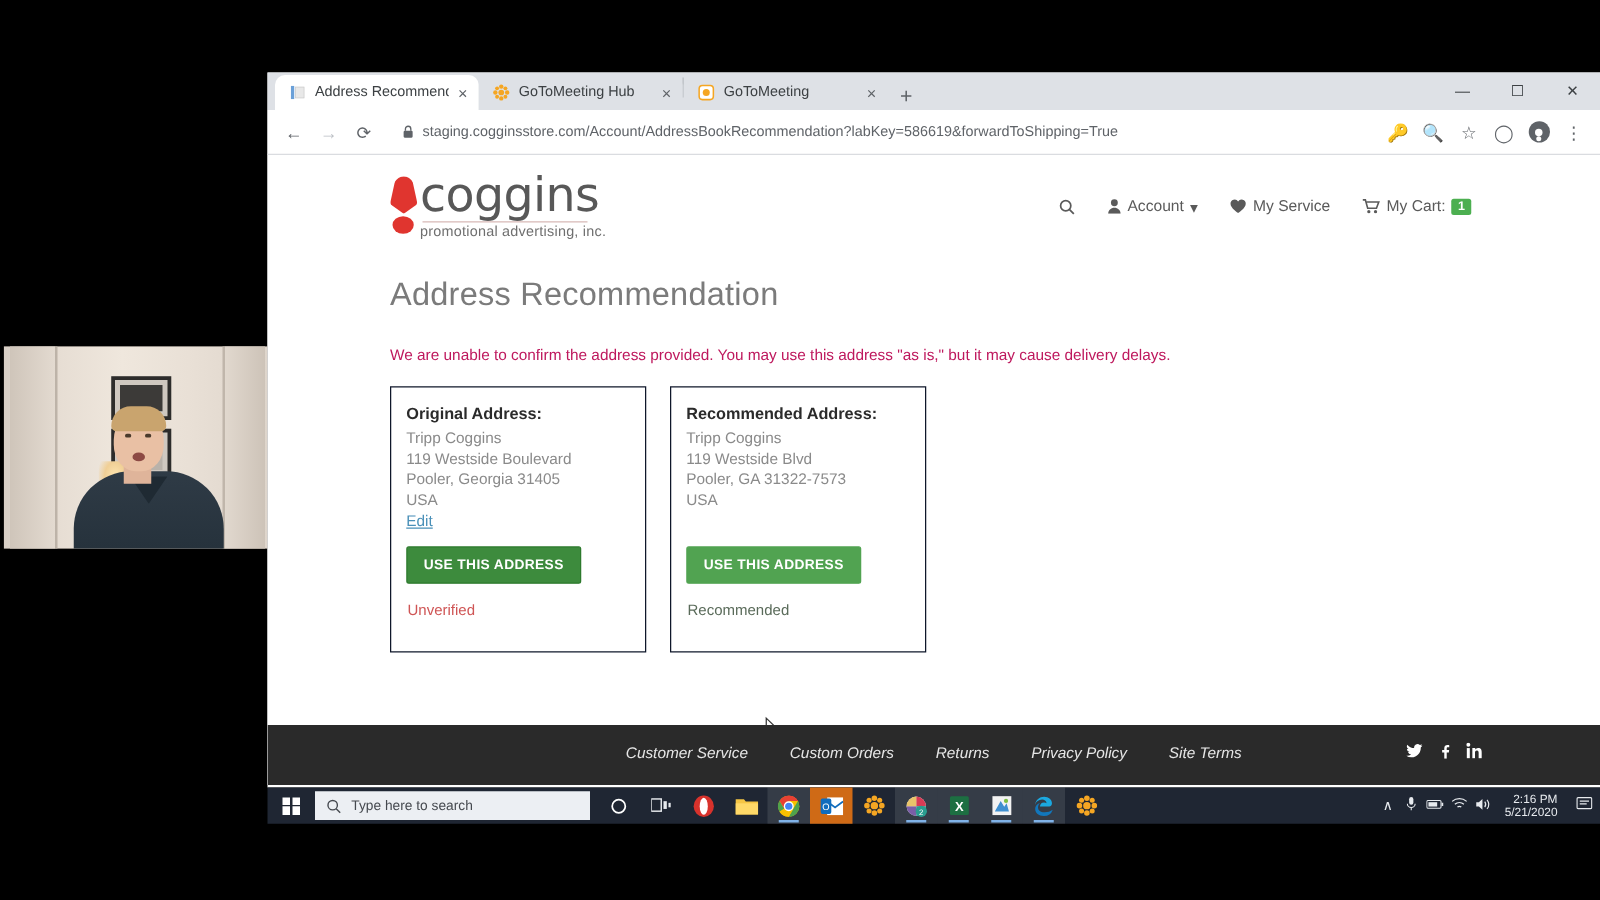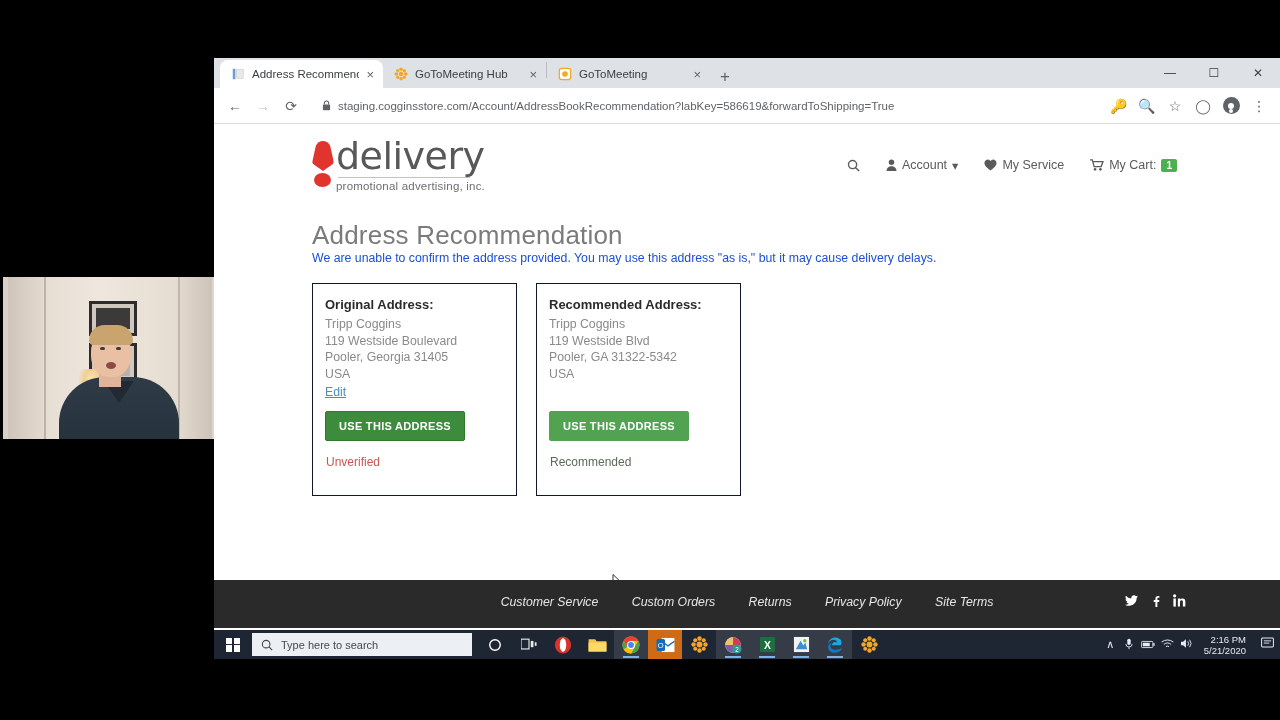--- a/index.html
+++ b/index.html
@@ -96,21 +96,21 @@
   .logo-words { line-height: 1; }
   .logo-main { font-size: 38px; color: #585858; letter-spacing: -0.5px; font-family: "DejaVu Sans", sans-serif; }
   .logo-rules { height:1px; background:#d7b9b7; margin: 2px 0 3px 2px; width: 132px;}
   .logo-tag { font-size: 11.5px; color: #6f6f6f; letter-spacing: .2px; }
   .header-nav { display: flex; align-items: center; gap: 0; font-size: 12.5px; color: #5a5a5a; }
   .hn { display: flex; align-items: center; gap: 5px; padding: 0 13px; white-space: nowrap;}
   .cart-badge { background: #4caf50; color: #fff; font-size: 10px; padding: 1px 5px; border-radius: 2px; font-weight: bold;}
 
   .content { padding: 14px 98px 0 98px; }
   .h1 { font-size: 26px; font-weight: normal; color: #7b7b7b; letter-spacing: .2px; }
-  .lede { font-size: 12.3px; color: #1d4ed8; }
+  .lede { font-size: 12.3px; color: #be185d; margin-top: 26px; }
 
   .cards { display: flex; gap: 19px; margin-top: 18px; }
   .card { width: 205px; height: 213px; border: 1px solid #0f172a; padding: 13px 12px 0 12px; position: relative; background:#fff;}
   .card-title { font-size: 13px; font-weight: bold; color: #2b2b2b; margin-bottom: 4px; }
   .card-line { font-size: 12.3px; color: #8a8a8a; line-height: 16.6px; }
   .card-edit { font-size: 12.3px; color: #4a90b8; line-height: 16.6px; display:inline-block; }
   .btn-use {
     position: absolute; left: 12px; bottom: 54px;
     background: #51a351; border: 1px solid #51a351; color: #fff;
     font-size: 11px; font-weight: bold; letter-spacing: .3px;
@@ -255,21 +255,21 @@
 
     <div class="page">
 
       <div class="site-header">
         <div class="logo">
           <div class="logo-bang">
             <span class="drop"></span>
               <span class="dot"></span>
           </div>
           <div class="logo-words">
-            <div class="logo-main">delivery</div>
+            <div class="logo-main">coggins</div>
             <div class="logo-rules"></div>
             <div class="logo-tag">promotional advertising, inc.</div>
           </div>
         </div>
 
         <div class="header-nav">
           <span class="hn">
             <svg width="13" height="13" viewBox="0 0 14 14">
                 <circle cx="6" cy="6" r="4.4" fill="none" stroke="#5a5a5a" stroke-width="1.5"></circle>
                 <line x1="9.3" y1="9.3" x2="13" y2="13" stroke="#5a5a5a" stroke-width="1.5"></line>
@@ -315,21 +315,21 @@
             <div class="card-line">USA</div>
             <a class="card-edit" href="#">Edit</a>
             <button class="btn-use hovered">USE THIS ADDRESS</button>
             <div class="card-status status-unverified">Unverified</div>
           </div>
 
           <div class="card">
             <div class="card-title">Recommended Address:</div>
             <div class="card-line">Tripp Coggins</div>
             <div class="card-line">119 Westside Blvd</div>
-            <div class="card-line">Pooler, GA 31322-5342</div>
+            <div class="card-line">Pooler, GA 31322-7573</div>
             <div class="card-line">USA</div>
             <button class="btn-use">USE THIS ADDRESS</button>
             <div class="card-status status-recommended">Recommended</div>
           </div>
         </div>
 
         <svg class="cursor-hand" viewBox="0 0 13 17">
           <path d="M1 1.5 L1 12 L3.2 9.6 L5 15.6 L7.2 14.8 L5.5 9.2 L9 9.2 Z" fill="#fff" stroke="#333" stroke-width="1"></path>
         </svg>
       </div>

